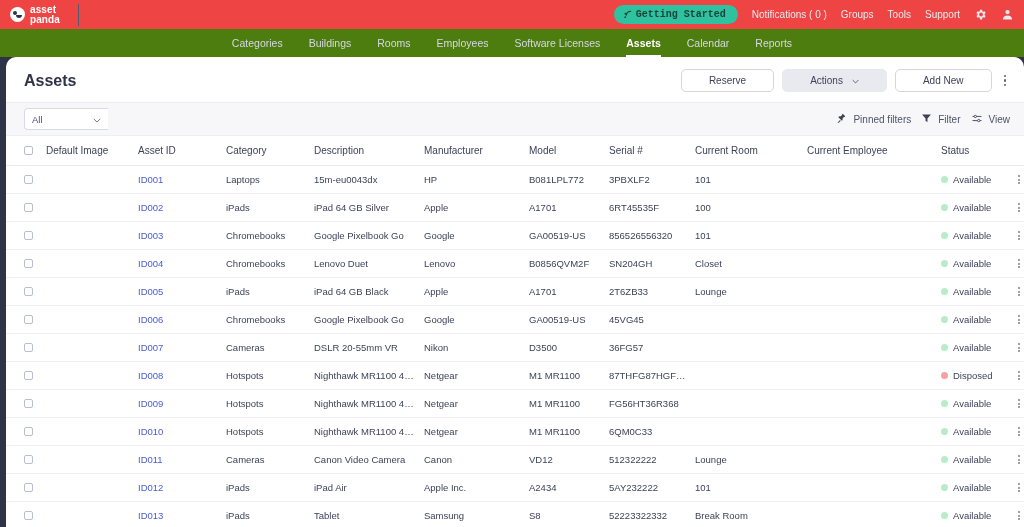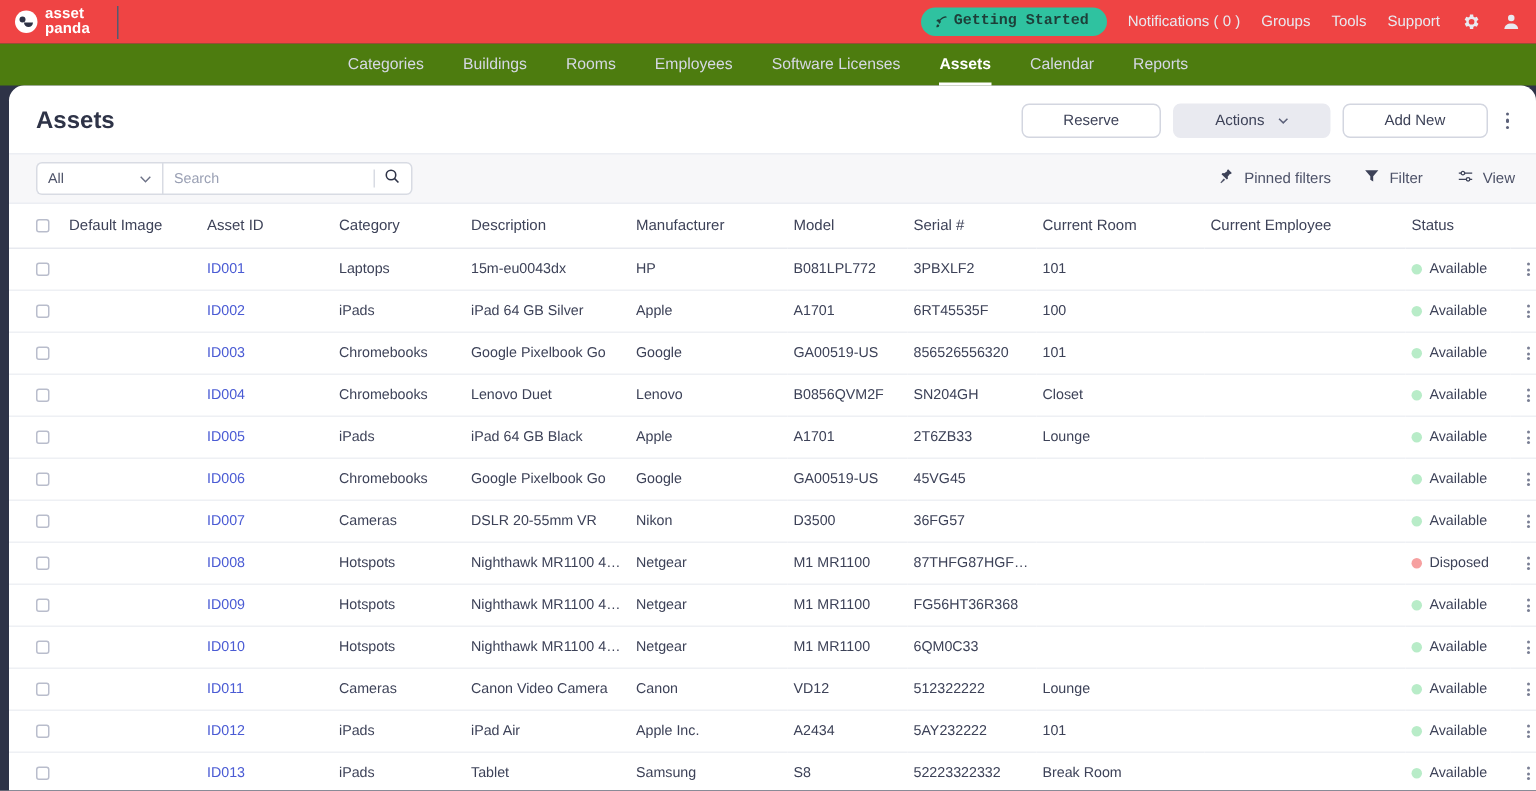--- a/index.html
+++ b/index.html
@@ -127,21 +127,21 @@
     border: 1px solid #d8dbe3; border-radius: 0 4px 4px 0;
     display: flex; align-items: center; padding: 0 7px;
   }
   .search-box input {
     border: none; outline: none; font-size: 9.5px; color: #3d4258;
     width: 100%; background: transparent;
     font-family: "Liberation Sans", sans-serif;
   }
   .search-box input::placeholder { color: #9aa0b4; }
   .search-sep { width: 1px; height: 12px; background: #d8dbe3; margin-right: 6px; }
-  .filter-right { margin-left: auto; display: flex; align-items: center; gap: 22px; }
+  .filter-right { margin-left: auto; display: flex; align-items: center; gap: 10px; }
   .filter-act {
     display: flex; align-items: center; gap: 6px;
     font-size: 10px; color: #4d5268; white-space: nowrap;
   }
 
   
   .table { width: 100%; border-collapse: collapse; table-layout: fixed; }
   .table th {
     text-align: left; font-size: 10px; font-weight: 400; color: #3d4258;
     padding: 9px 4px; border-bottom: 1px solid #e7e9ef;
@@ -253,30 +253,20 @@
     </div>
 
     <div class="filter-row">
       <div class="search-group">
         <div class="select-box">
           <span>All</span>
           <span class="chev">
             <svg width="8" height="5" viewBox="0 0 10 6" fill="none" stroke="#6d7287" stroke-width="1.2">
                 <path d="M1 1l4 4 4-4"></path>
               </svg>
-          </span>
-        </div>
-        <div class="search-box">
-          <input placeholder="Search" style="">
-          <span class="search-sep"></span>
-          <span>
-            <svg width="11" height="11" viewBox="0 0 16 16" fill="none" stroke="#2e3347" stroke-width="1.5">
-              <circle cx="6.8" cy="6.8" r="4.6"></circle>
-                <path d="M10.3 10.3L14 14"></path>
-            </svg>
           </span>
         </div>
       </div>
       <div class="filter-right">
         <div class="filter-act">
           <span>
             <svg width="11" height="11" viewBox="0 0 16 16" fill="#3d4258">
               <path d="M9.8 1.2L8.6 2.4l.5.5-3 2.3-1.6-.3-1.1 1.1 5.2 5.2 1.1-1.1-.3-1.6 2.3-3 .5.5 1.2-1.2z"></path>
               <path d="M5.6 10.4l-3 3.6.5.5 3.6-3z" stroke="#3d4258" stroke-width=".3"></path>
             </svg>

